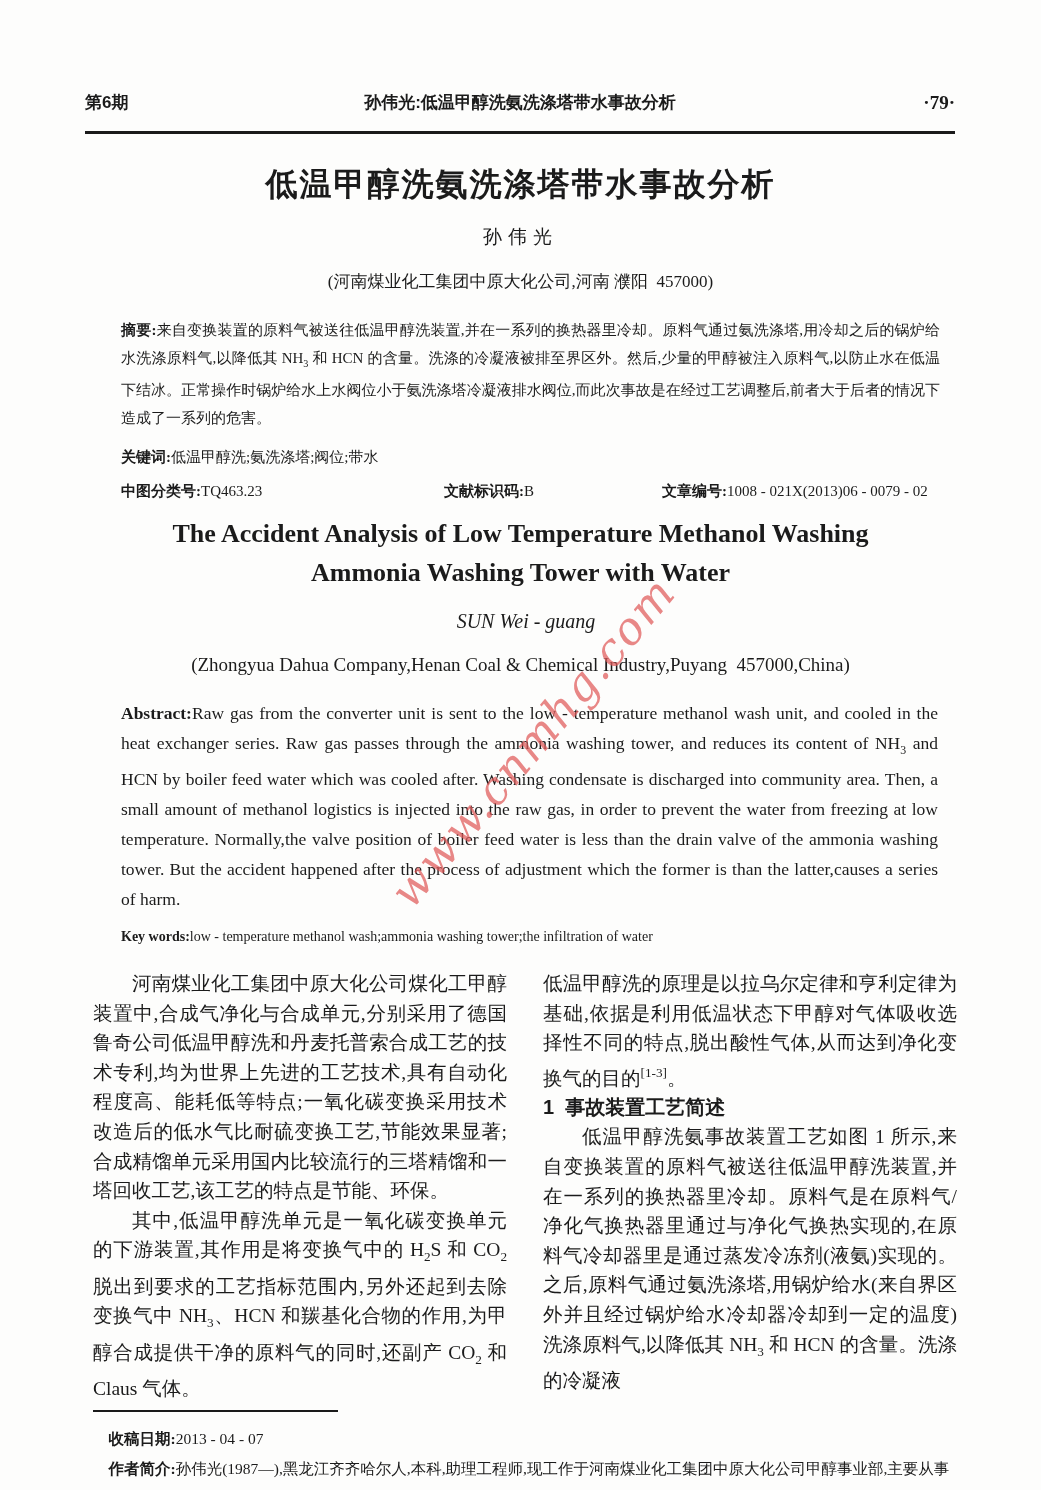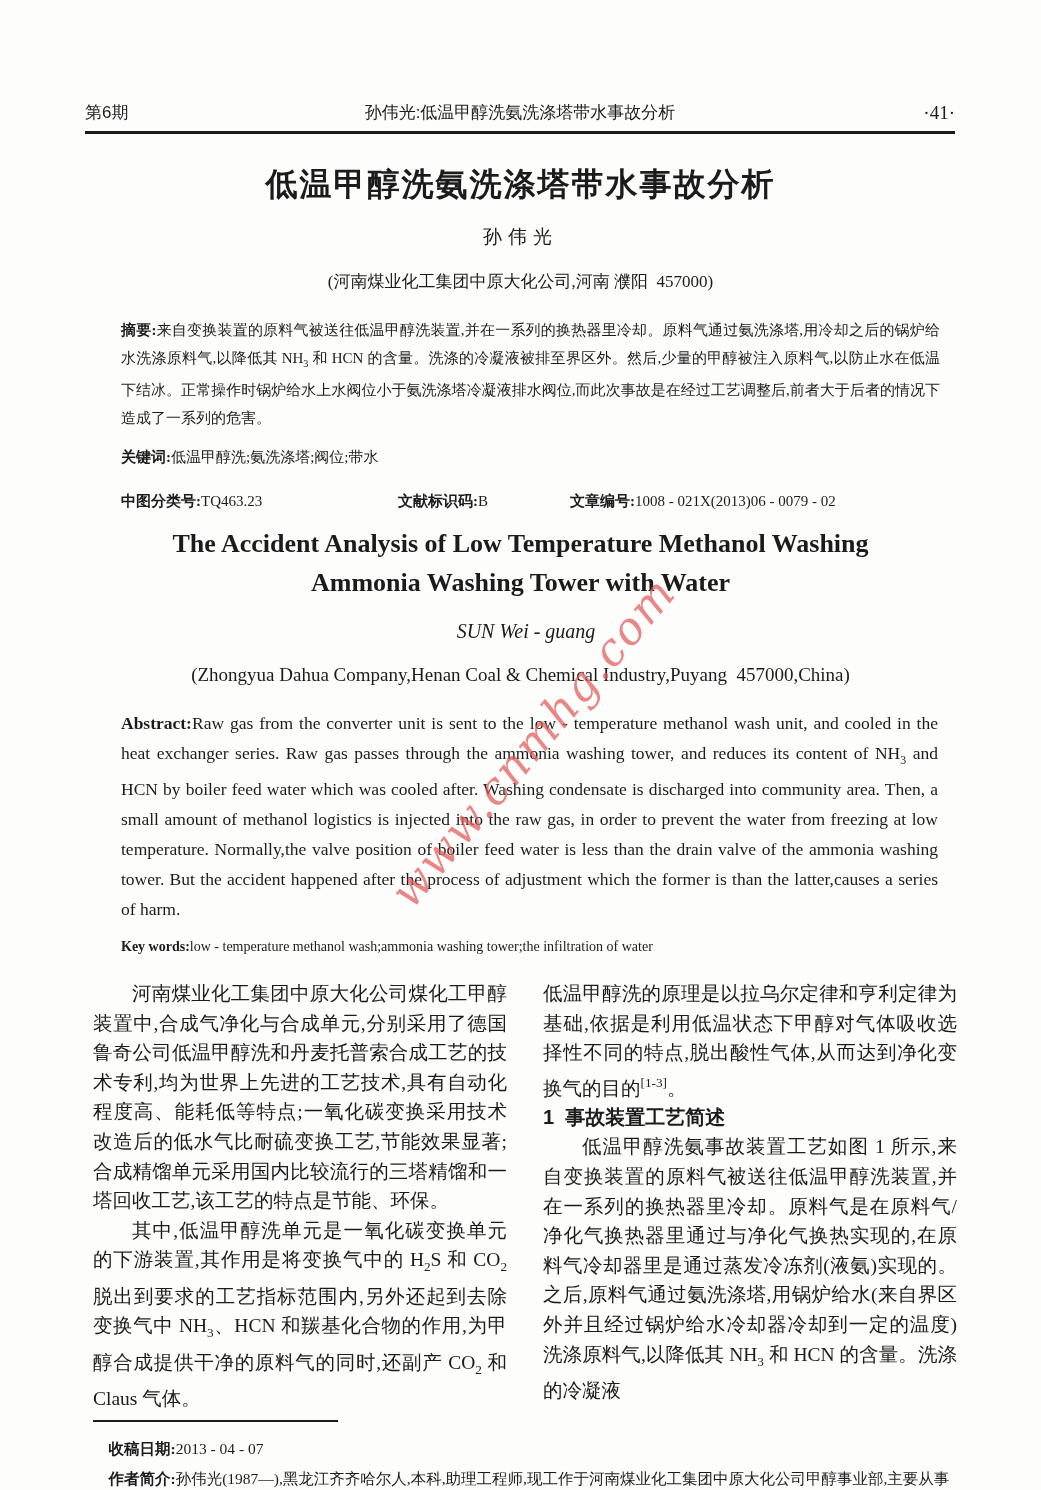--- a/index.html
+++ b/index.html
@@ -17,23 +17,23 @@
     font-family:"Liberation Serif","DejaVu Serif",serif;
     overflow:hidden;
   }
   b{font-weight:bold;}
   sub{font-size:68%;}
   sup{font-size:68%;}
   .pre{white-space:pre-wrap;}
 
   
   .journal-header{
-    position:absolute;top:101px;left:85px;right:86px;
+    position:absolute;top:91px;left:85px;right:86px;
     display:flex;align-items:center;
-    font-size:17px;font-weight:normal;
+    font-size:17px;font-weight:bold;
     font-family:"Liberation Sans","DejaVu Sans",sans-serif;
   }
   .journal-header .issue{width:140px;text-align:left;}
   .journal-header .running{flex:1;text-align:center;}
   .journal-header .pageno{width:140px;text-align:right;font-family:"Liberation Serif",serif;font-size:19px;}
   .header-rule{
     position:absolute;top:131px;left:85px;right:86px;
     border-top:3px solid #1a1a1a;
   }
 
@@ -46,22 +46,22 @@
   }
   .author-cn{margin-top:18px;text-align:center;font-size:19px;letter-spacing:6px;line-height:26px;}
   .affil-cn{margin-top:20px;text-align:center;font-size:17px;line-height:24px;}
 
   .abstract-block{
     margin:23px 101px 0 121px;
     font-size:15px;line-height:27.5px;text-align:justify;
   }
   .keywords-cn{margin:12px 101px 0 121px;font-size:15px;line-height:27.5px;}
   .meta-row{
-    margin:16px 101px 0 121px;display:flex;
-    font-size:15px;line-height:27px;
+    margin:6px 101px 0 121px;display:flex;
+    font-size:15px;line-height:27px;gap:46px;
   }
   .meta-row .m1{width:277px;}
   .meta-row .m2{width:172px;}
   .meta-row .m3{flex:1;}
 
   .title-en{
     margin-top:9px;text-align:center;
     font-weight:bold;font-size:26px;line-height:39px;
   }
   .author-en{margin-top:15px;text-align:center;font-style:italic;font-size:20px;line-height:28px;padding-left:11px;}
@@ -100,21 +100,21 @@
   }
 </style>
 </head>
 <body>
 
 <div class="page">
 
   <div class="journal-header">
     <span class="issue">第6期</span>
     <span class="running">孙伟光:低温甲醇洗氨洗涤塔带水事故分析</span>
-    <span class="pageno">·41·</span>
+    <span class="pageno">·79·</span>
   </div>
   <div class="header-rule"></div>
 
   <div class="content">
 
     <h1 class="title-cn">低温甲醇洗氨洗涤塔带水事故分析</h1>
     <div class="author-cn">孙伟光</div>
     <div class="affil-cn pre">(河南煤业化工集团中原大化公司,河南 濮阳  457000)</div>
 
     <p class="abstract-block"><b>摘要:</b>来自变换装置的原料气被送往低温甲醇洗装置,并在一系列的换热器里冷却。原料气通过氨洗涤塔,用冷却之后的锅炉给水洗涤原料气,以降低其 NH<sub>3</sub> 和 HCN 的含量。洗涤的冷凝液被排至界区外。然后,少量的甲醇被注入原料气,以防止水在低温下结冰。正常操作时锅炉给水上水阀位小于氨洗涤塔冷凝液排水阀位,而此次事故是在经过工艺调整后,前者大于后者的情况下造成了一系列的危害。</p>

